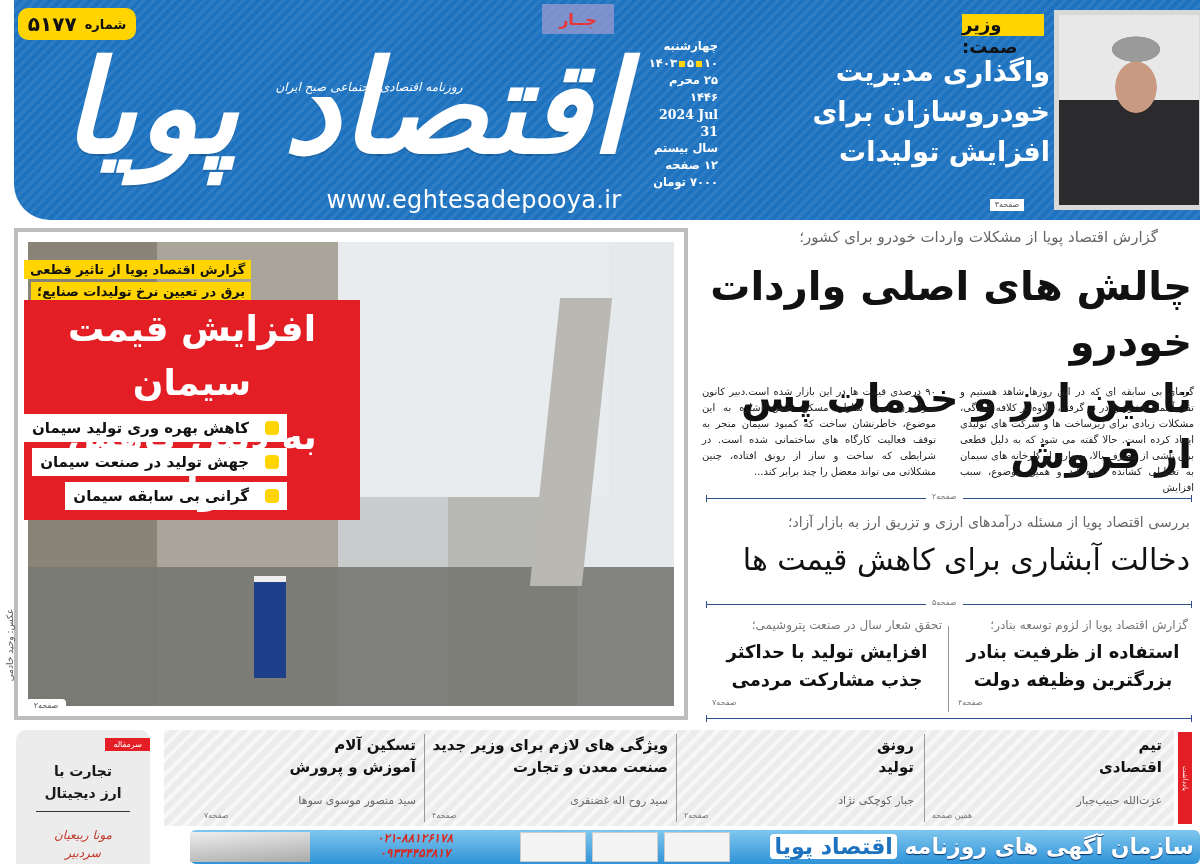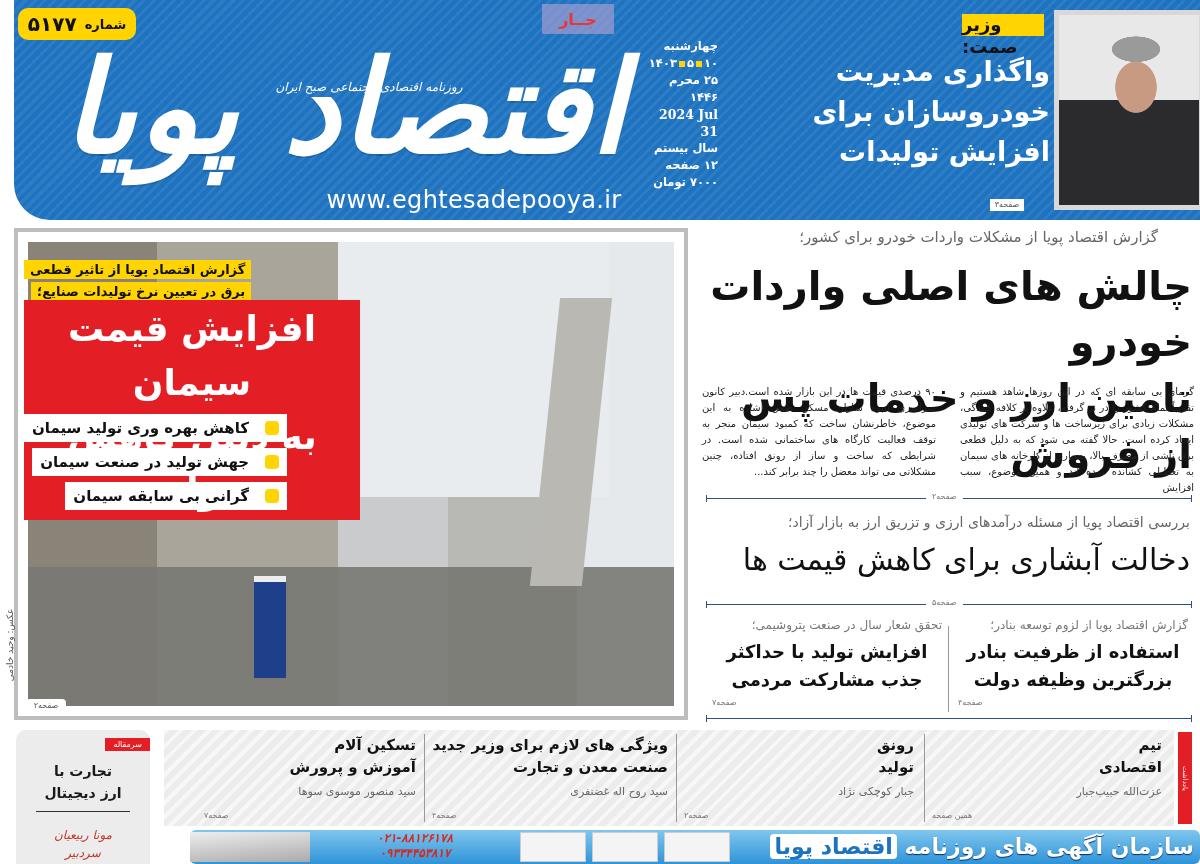--- a/index.html
+++ b/index.html
@@ -140,21 +140,21 @@
   .editorial .line { position: absolute; left: 20px; right: 20px; top: 81px; height: 1px; background: #333; }
   .editorial .a { position: absolute; left: 0; right: 0; top: 96px; color: #c0392b; font-size: 12px; line-height: 18px; font-style: italic; }
 
   .notes {
     position: absolute; left: 164px; top: 730px; width: 1010px; height: 96px;
     background: #ececec;
     background-image: repeating-linear-gradient(135deg, rgba(255,255,255,0.6) 0 4px, rgba(0,0,0,0) 4px 10px);
   }
   .note { position: absolute; top: 4px; height: 88px; text-align: right; }
   .note .h { font-size: 15px; line-height: 22px; color: #111; font-weight: bold; }
-  .note .a { font-size: 11px; color: #666; margin-top: 7px; }
+  .note .a { font-size: 11px; color: #666; margin-top: 16px; }
   .note .pg { position: absolute; left: 0; bottom: 2px; font-size: 8px; color: #777; }
   .notes .vsep { background: #999; }
   .notes-label {
     position: absolute; left: 1178px; top: 732px; width: 14px; height: 92px; background: #e31e24;
     color: #fff; font-size: 7px; writing-mode: vertical-rl; text-align: center; line-height: 14px;
   }
 
   .ad {
     position: absolute; left: 190px; top: 830px; width: 1010px; height: 34px;
     background: linear-gradient(180deg, #7fc6ee, #2f93d8);

